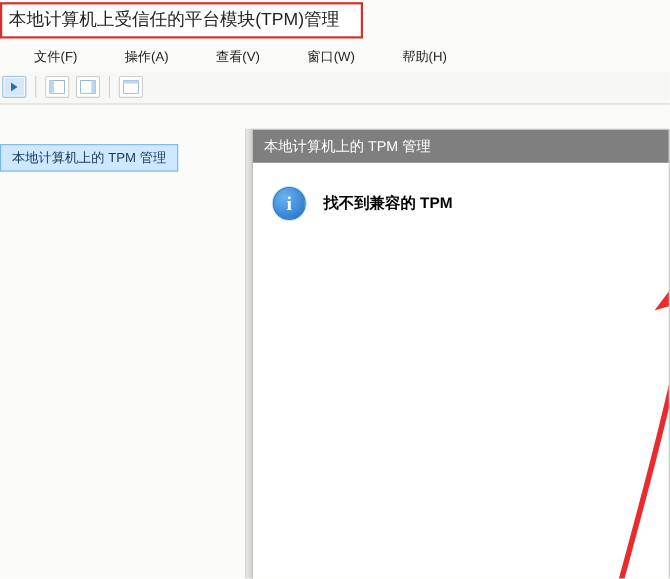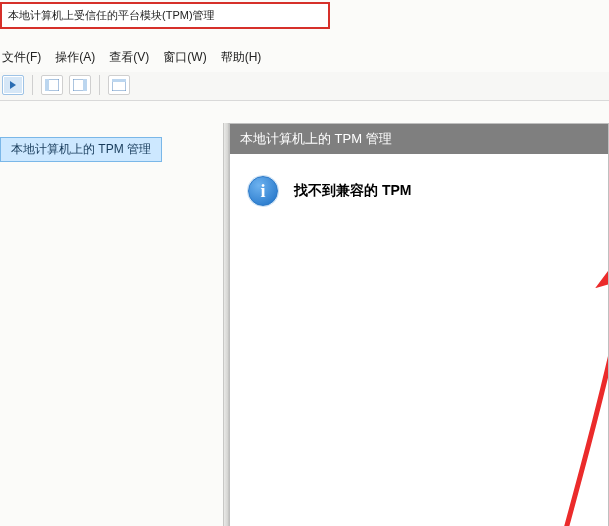--- a/index.html
+++ b/index.html
@@ -11,33 +11,33 @@
     color: #000;
     width: 609px;
     height: 526px;
     overflow: hidden;
     position: relative;
   }
   .titlebox {
     border: 2px solid #d6302a;
     background: #fff;
     padding: 4px 6px;
-    font-size: 11px;
+    font-size: 16px;
     color: #222;
-    margin: 2px 0 16px 0;
+    margin: 2px 0 4px 0;
     width: 330px;
   }
   .menubar {
     display: flex;
     gap: 14px;
     padding: 4px 2px 6px 2px;
     font-size: 12px;
     color: #222;
   }
-  .menubar span { cursor: default; }
+  .menubar span { cursor: default; margin-left: 29px; }
   .toolbar {
     display: flex;
     align-items: center;
     gap: 6px;
     padding: 3px 2px 5px 2px;
     border-bottom: 1px solid #d9d9d9;
     background: #f7f7f5;
   }
   .tbtn {
     width: 22px; height: 20px;

